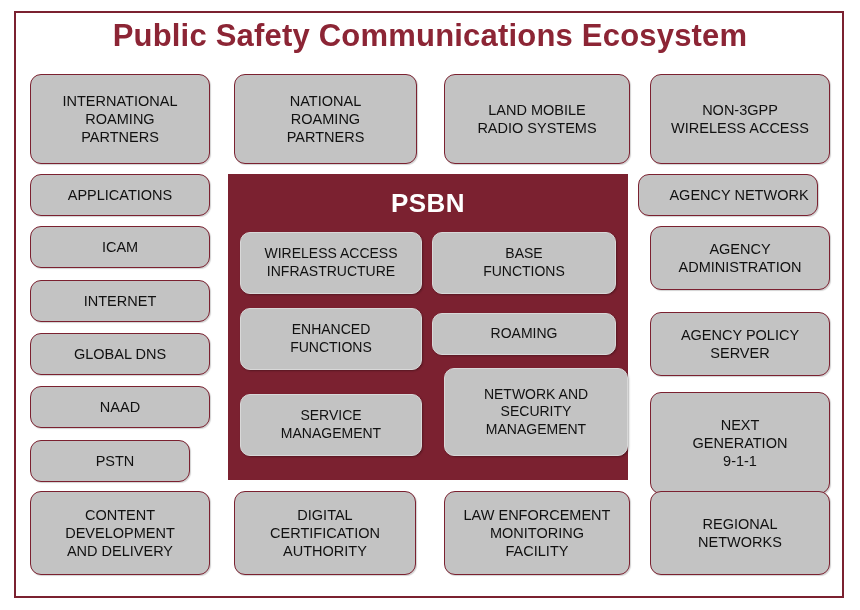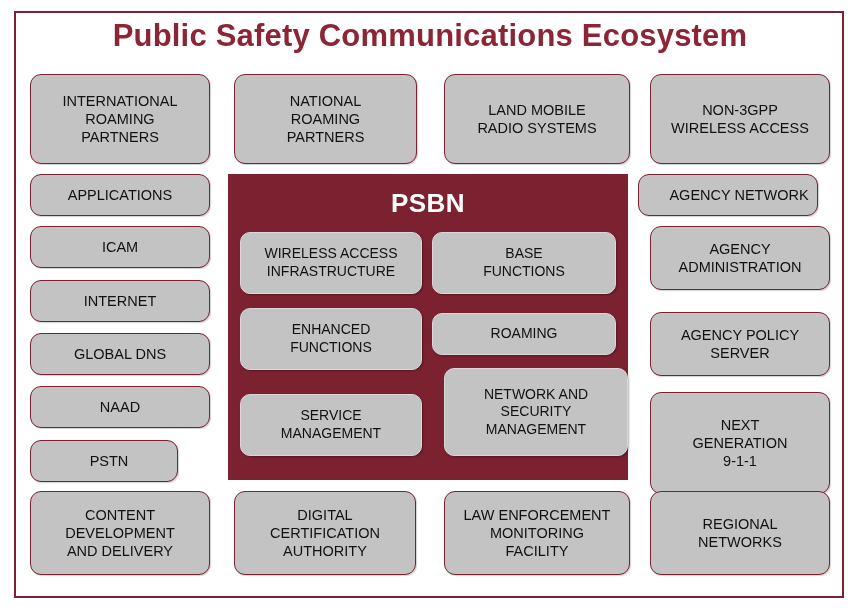--- a/index.html
+++ b/index.html
@@ -140,21 +140,21 @@
       </div>
       <div class="node" style="left: 30px; top: 280px; width: 180px; height: 42px;">
         <span class="label">INTERNET</span>
       </div>
       <div class="node" style="left: 30px; top: 333px; width: 180px; height: 42px; text-align: center;">
         <span class="label">GLOBAL DNS</span>
       </div>
       <div class="node" style="left: 30px; top: 386px; width: 180px; height: 42px;">
         <span class="label">NAAD</span>
       </div>
-      <div class="node" style="left: 30px; top: 440px; width: 148px; height: 42px; padding-left: 16px;">
+      <div class="node" style="left: 30px; top: 440px; width: 160px; height: 42px; padding-left: 16px;">
         <span class="label">PSTN</span>
       </div>
       <div class="node" style="left: 638px; top: 174px; width: 180px; height: 42px; padding-left: 28px;">
         <span class="label">AGENCY NETWORK</span>
       </div>
       <div class="node" style="left: 650px; top: 226px; width: 180px; height: 64px;">
         <span class="label">AGENCY
 ADMINISTRATION</span>
       </div>
       <div class="node" style="left: 650px; top: 312px; width: 180px; height: 64px;">

